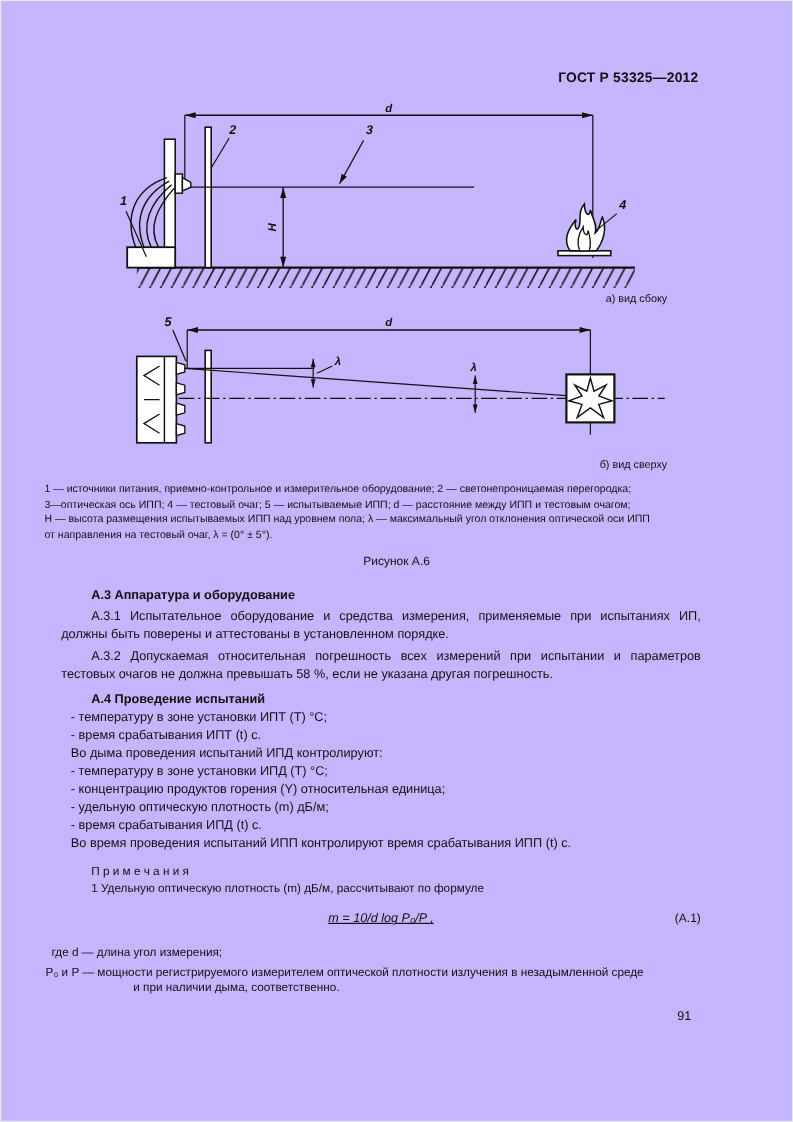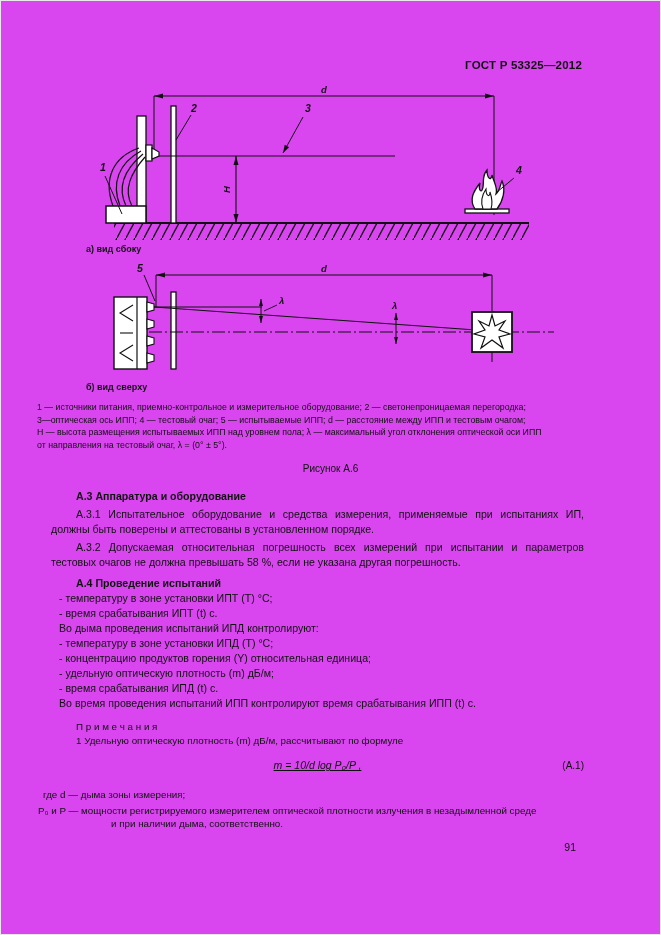--- a/index.html
+++ b/index.html
@@ -1,30 +1,30 @@
 <!DOCTYPE html>
 <html><head>
 <meta charset="utf-8">
 <style>
   html,body{margin:0;padding:0;background:#fff;}
   .page{
-    width:661px;height:935px;position:relative;background:#d946ef;
+    width:661px;height:935px;position:relative;background:#c4b5fd;
     font-family:"Liberation Sans",sans-serif;color:#111;overflow:hidden;
     box-sizing:border-box;border:1px solid #e8e8e8;
   }
   .doc-header{
     padding:58px 78px 0 0;text-align:right;font-size:11.5px;font-weight:bold;
     letter-spacing:.2px;
   }
   .fig-svg{display:block;margin:0 0 0 98px;}
   svg text{fill:#111;}
   .svg-lbl{font-family:"Liberation Sans",sans-serif;font-size:10.5px;font-weight:bold;font-style:italic;}
   .svg-dim{font-family:"Liberation Sans",sans-serif;font-size:9.5px;font-weight:bold;font-style:italic;}
-  .view-caption{width:470px;margin:1px 0 0 85px;text-align:left;
-    font-size:9px;font-weight:bold;}
+  .view-caption{width:470px;margin:1px 0 0 85px;text-align:right;
+    font-size:9px;font-weight:normal;}
   .legend{margin:9px 36px 0 36px;font-size:8.8px;line-height:12.6px;}
   .fig-caption{margin-top:12px;text-align:center;font-size:10px;}
   .body-block{padding:0 76px 0 50px;font-size:10.6px;line-height:15px;}
   .h-sec{font-weight:bold;text-indent:25px;margin-top:15px;}
   .para{text-indent:25px;text-align:justify;margin-top:3px;}
   .plain-line{margin-left:8px;}
   .intro-line{margin-left:8px;}
   .notes{font-size:9.8px;line-height:13px;margin-top:9px;}
   .notes-title{text-indent:25px;}
   .notes-line{text-indent:25px;margin-top:1px;}
@@ -206,21 +206,21 @@
       <div class="notes-title">П р и м е ч а н и я</div>
       <div class="notes-line">1 Удельную оптическую плотность (m) дБ/м, рассчитывают по формуле</div>
     </div>
 
     <div class="formula-row">
       <div class="formula">m = 10/d log P₀/P ,</div>
       <div class="formula-num">(А.1)</div>
     </div>
 
     <div class="where-block">
-      <div class="where-1">где d — дыма зоны измерения;</div>
+      <div class="where-1">где d — длина угол измерения;</div>
       <div class="where-2">P₀ и P — мощности регистрируемого измерителем оптической плотности излучения в незадымленной среде</div>
       <div class="where-3">и при наличии дыма, соответственно.</div>
     </div>
 
   </div>
 
   <div class="page-num">91</div>
 
 </div>
 

